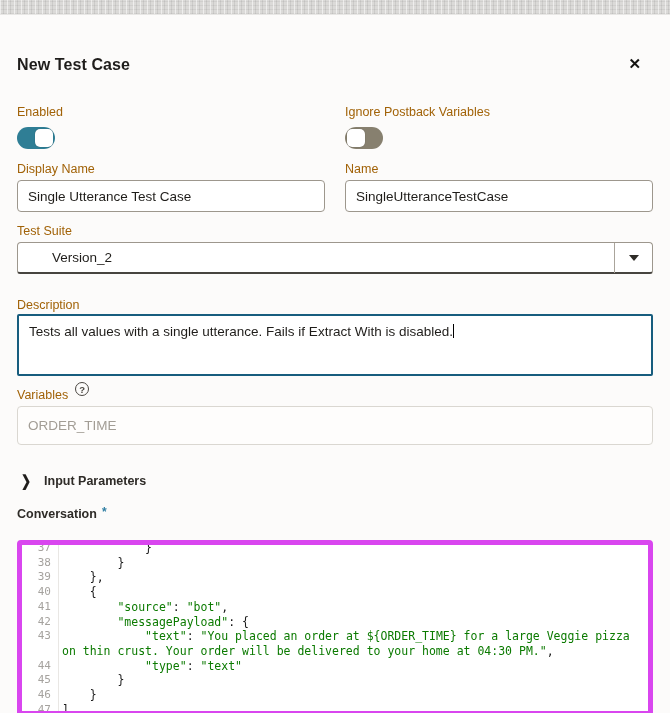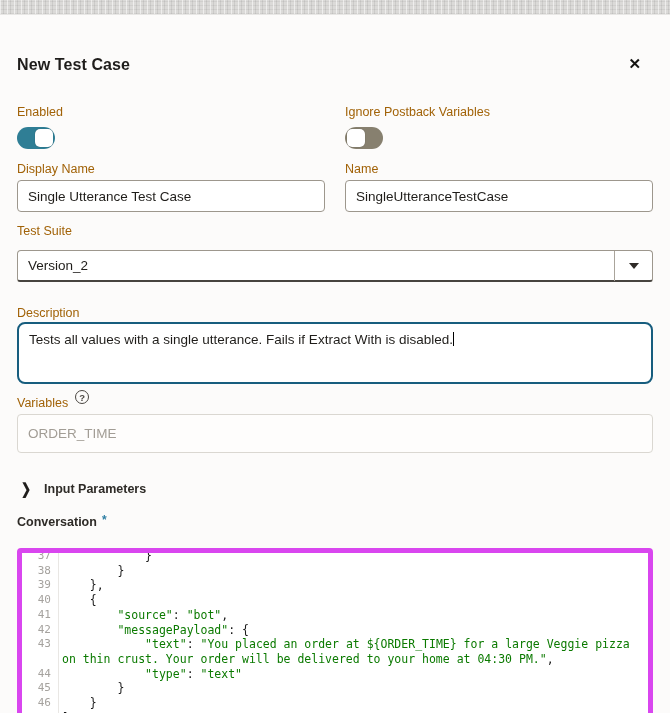--- a/index.html
+++ b/index.html
@@ -45,33 +45,33 @@
   .row-name-inputs { margin-top:4px; }
   .txt-input {
     width:100%; height:32px; background:#fff;
     border:1px solid #9d978d; border-radius:4px;
     font-family:"Liberation Sans", sans-serif;
     font-size:13.5px; color:#1f1d1a; padding:4px 10px; outline:none;
   }
 
   .suite-label { margin-top:12px; }
   .select {
-    margin-top:12px; height:32px; background:#fff;
+    margin-top:4px; height:32px; background:#fff;
     border:1px solid #9d978d; border-bottom:2px solid #47443f; border-radius:4px 4px 3px 3px;
-    display:flex; align-items:center; cursor:pointer;
+    display:flex; align-items:center; cursor:pointer;padding-left:24px;
   }
   .select .sel-val { flex:1; font-size:13.5px; color:#1f1d1a; padding-left:10px; }
   .sel-divider { width:1px; height:30px; background:#aaa49b; }
   .sel-arrow-box { width:37px; display:flex; align-items:center; justify-content:center; }
   .tri-down { width:0; height:0; border-left:5px solid transparent; border-right:5px solid transparent; border-top:6px solid #2e2b27; }
 
   .desc-label { margin-top:24px; }
   .desc-area {
     margin-top:2px; height:62px; background:#fff;
-    border:2px solid #175d7e; border-radius:8px;
+    border:2px solid #175d7e; border-radius:2px;
     font-size:13.5px; color:#1f1d1a; padding:7px 10px; line-height:17px;
   }
   .caret { display:inline-block; width:1px; height:14px; background:#000; vertical-align:-2px; }
 
   .vars-label-row { margin-top:12px; display:flex; align-items:flex-start; gap:7px; }
   .help-icon {
     width:14px; height:14px; border:1.3px solid #4a4641; border-radius:50%;
     font-size:9.5px; font-weight:bold; color:#4a4641; display:flex; align-items:center; justify-content:center;
     margin-top:-6px; cursor:pointer;
   }

